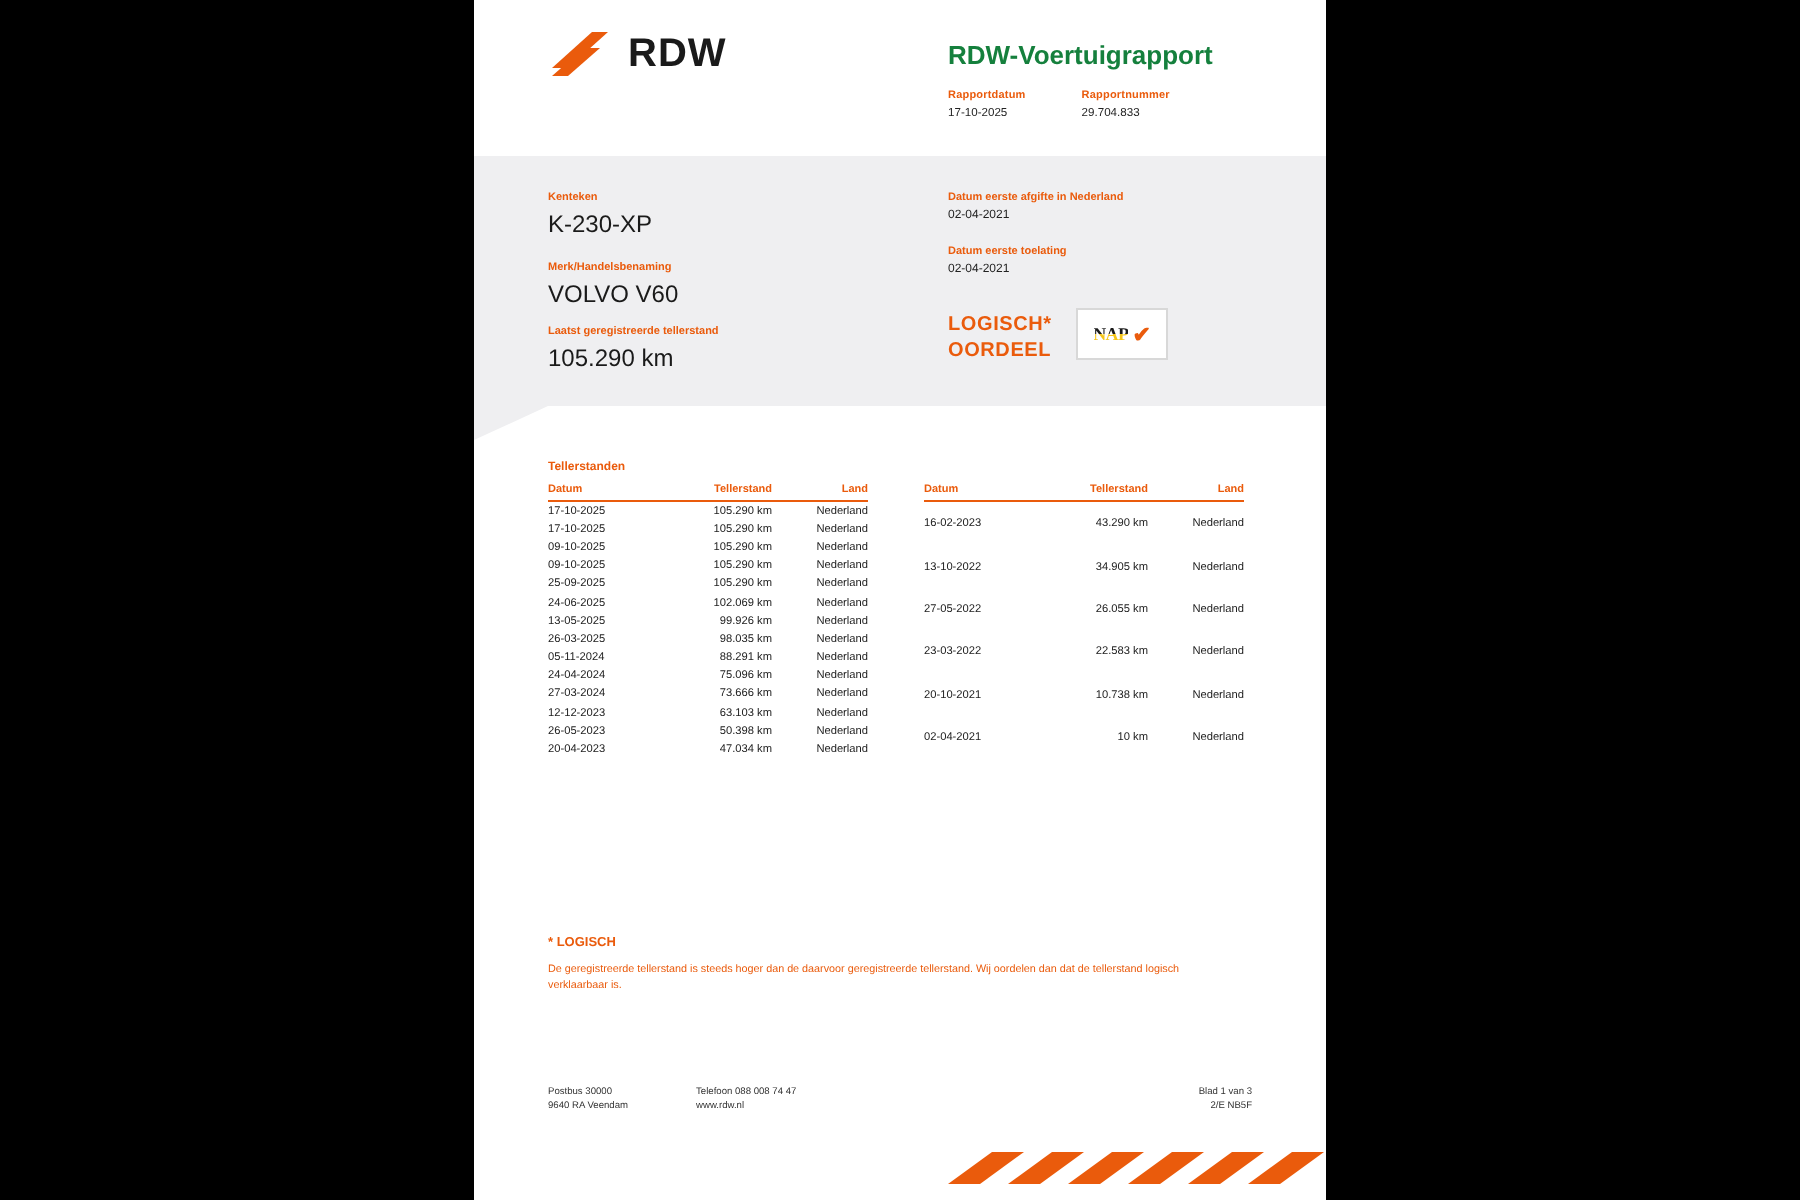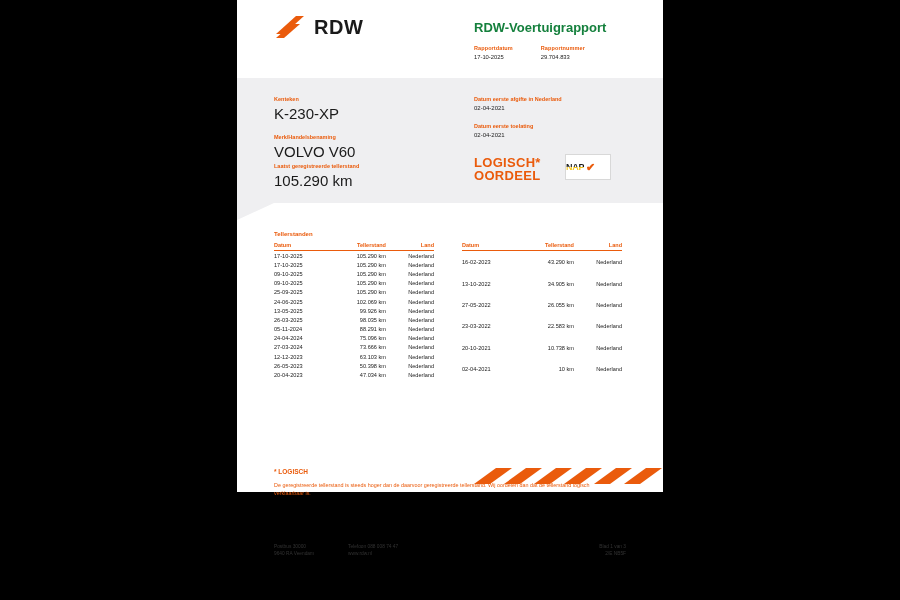--- a/index.html
+++ b/index.html
@@ -11,21 +11,21 @@
     width: 900px;
     height: 600px;
     overflow: hidden;
     font-family: "Liberation Sans", sans-serif;
   }
   .page {
     position: absolute;
     left: 237px;
     top: 0;
     width: 426px;
-    height: 492px;
+    height: 600px;
     background: #ffffff;
   }
   
   .header {
     position: relative;
     height: 78px;
   }
   .logo-wrap {
     position: absolute;
     left: 37px;
@@ -98,55 +98,56 @@
     left: 237px;
     top: 18px;
   }
   .f-label {
     color: #ea5b0c;
     font-size: 5.5px;
     font-weight: bold;
     margin-bottom: 3px;
   }
   .f-value-big {
-    font-size: 15px;
+    font-size: 12px;
     color: #1a1a1a;
     margin-bottom: 12px;
   }
   .f-value-sm {
     font-size: 6px;
     color: #222;
     margin-bottom: 12px;
   }
   .mileage-block {
     position: absolute;
     left: 37px;
     top: 85px;
   }
   .verdict {
     position: absolute;
     left: 237px;
     top: 78px;
     color: #ea5b0c;
-    font-size: 13px;
+    font-size: 10px;
     font-weight: bold;
     line-height: 13px;
     letter-spacing: 0.3px;
   }
   .nap-badge {
     position: absolute;
-    left: 328px;
+    left: 301px;
     top: 76px;
     width: 44px;
     height: 24px;
     background: #ffffff;
     border: 1px solid #d8d8d8;
     display: flex;
     align-items: center;
-    justify-content: flex-start;
+    justify-content: center;
+    font-family: Liberation Serif, serif;
   }
   .nap-word {
     font-size: 9px;
     font-weight: bold;
     color: #1a1a1a;
     letter-spacing: -0.3px;
     background: linear-gradient(to bottom, #1a1a1a 50%, #f5c518 50%);
     -webkit-background-clip: text;
     background-clip: text;
     color: transparent;

